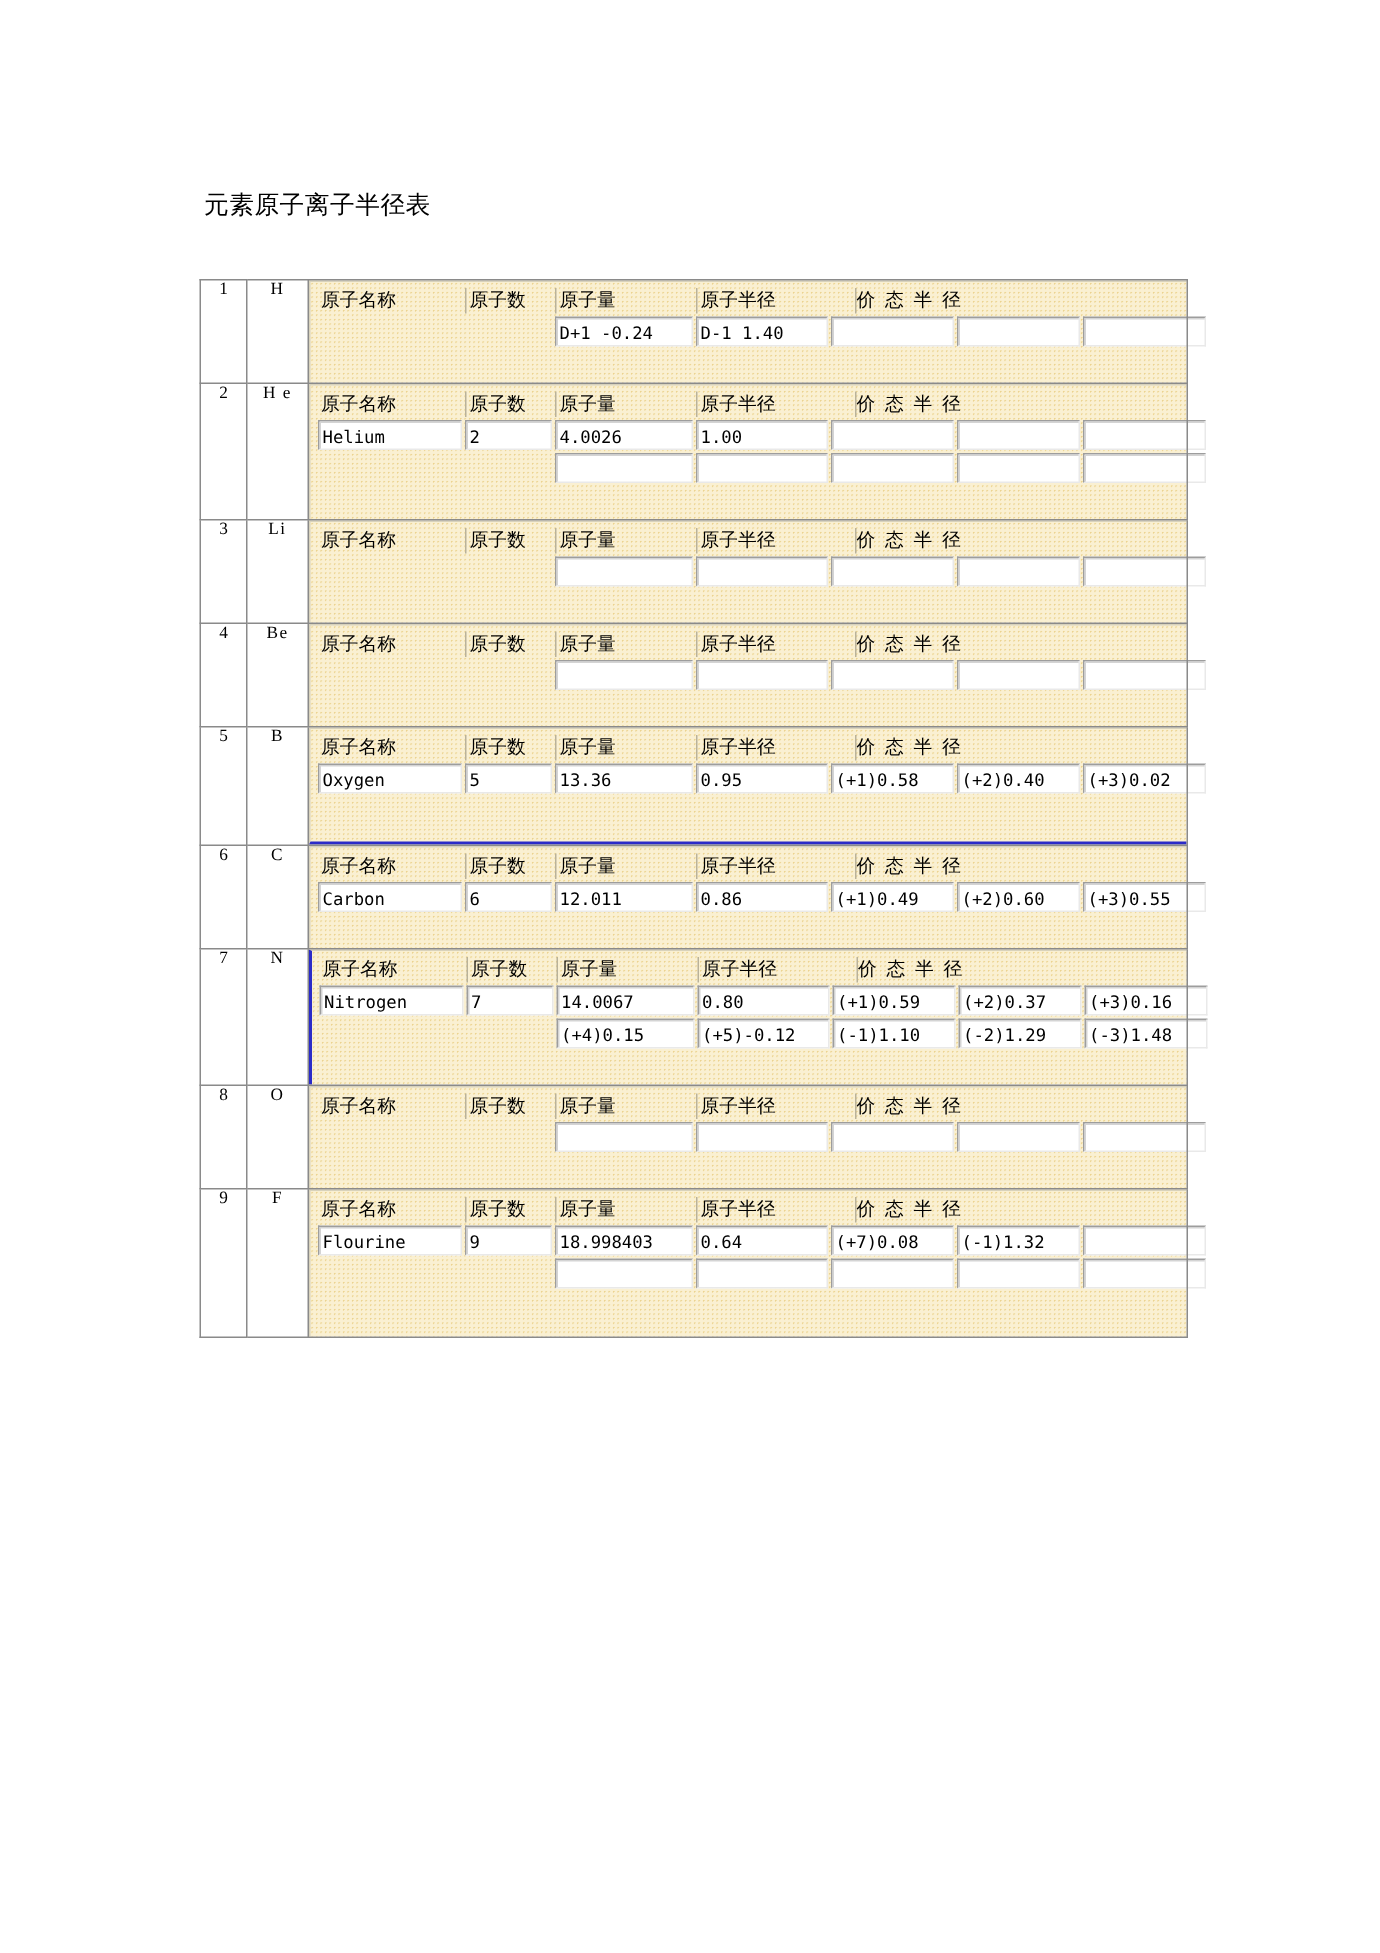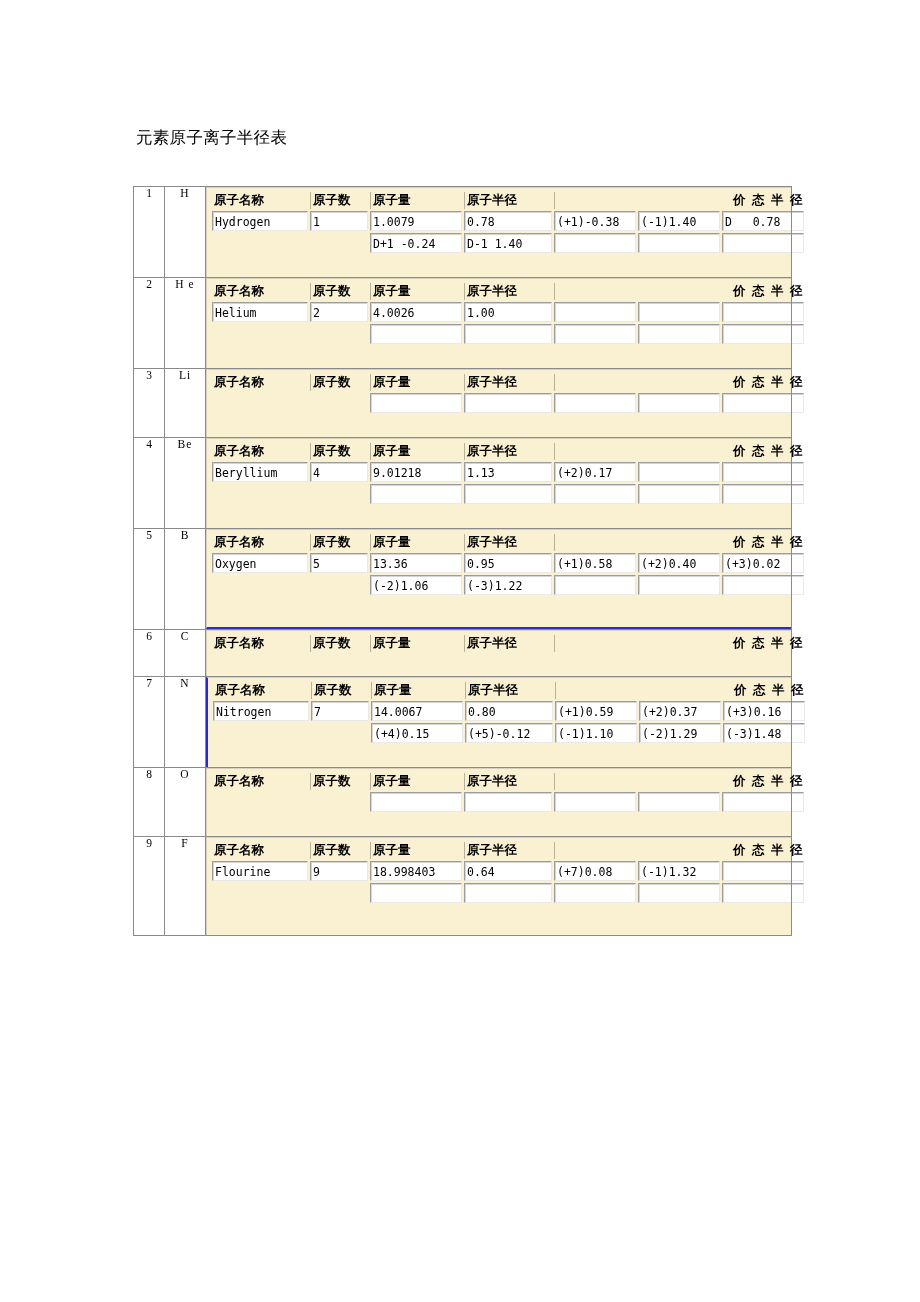--- a/index.html
+++ b/index.html
@@ -94,29 +94,29 @@
   
   .hcell {
     font-size: 12.5px;
     line-height: 17px;
     height: 17px;
     color: #000;
     white-space: nowrap;
     overflow: hidden;
     padding-left: 2px;
     box-sizing: border-box;
-    font-weight: bold;
   }
   .hcell.sep {
     border-left: 1px solid #b9b29a;
   }
   .hcell.val-head {
-    text-align: right;
+    text-align: left;
     padding-left: 0;
     letter-spacing: 1.5px;
+    margin-left: 16px;
   }
 
   
   .box {
     display: block;
     height: 20px;
     line-height: 20px;
     background: #ffffff;
     border: 1px solid;
     border-color: #9d9d9d #e9e9e9 #e9e9e9 #9d9d9d;
@@ -182,43 +182,20 @@
                     </td>
                     <td>
                       <div class="hcell sep">原子半径</div>
                     </td>
                     <td colspan="3">
                       <div class="hcell sep val-head">价 态 半 径</div>
                     </td>
                   </tr>
                   <tr>
                     <td>
-                      <div class="box">Hydrogen</div>
-                    </td>
-                    <td>
-                      <div class="box">1</div>
-                    </td>
-                    <td>
-                      <div class="box">1.0079</div>
-                    </td>
-                    <td>
-                      <div class="box">0.78</div>
-                    </td>
-                    <td>
-                      <div class="box">(+1)-0.38</div>
-                    </td>
-                    <td>
-                      <div class="box">(-1)1.40</div>
-                    </td>
-                    <td>
-                      <div class="box">D   0.78</div>
-                    </td>
-                  </tr>
-                  <tr>
-                    <td>
                       <div class="box blank-bg"></div>
                     </td>
                     <td>
                       <div class="box blank-bg"></div>
                     </td>
                     <td>
                       <div class="box">D+1 -0.24</div>
                     </td>
                     <td>
                       <div class="box">D-1 1.40</div>
@@ -411,43 +388,20 @@
                     </td>
                     <td>
                       <div class="hcell sep">原子半径</div>
                     </td>
                     <td colspan="3">
                       <div class="hcell sep val-head">价 态 半 径</div>
                     </td>
                   </tr>
                   <tr>
                     <td>
-                      <div class="box">Beryllium</div>
-                    </td>
-                    <td>
-                      <div class="box">4</div>
-                    </td>
-                    <td>
-                      <div class="box">9.01218</div>
-                    </td>
-                    <td>
-                      <div class="box">1.13</div>
-                    </td>
-                    <td>
-                      <div class="box">(+2)0.17</div>
-                    </td>
-                    <td>
-                      <div class="box empty"></div>
-                    </td>
-                    <td>
-                      <div class="box empty"></div>
-                    </td>
-                  </tr>
-                  <tr>
-                    <td>
                       <div class="box blank-bg"></div>
                     </td>
                     <td>
                       <div class="box blank-bg"></div>
                     </td>
                     <td>
                       <div class="box empty"></div>
                     </td>
                     <td>
                       <div class="box empty"></div>
@@ -516,43 +470,20 @@
                     <td>
                       <div class="box">(+1)0.58</div>
                     </td>
                     <td>
                       <div class="box">(+2)0.40</div>
                     </td>
                     <td>
                       <div class="box">(+3)0.02</div>
                     </td>
                   </tr>
-                  <tr>
-                    <td>
-                      <div class="box blank-bg"></div>
-                    </td>
-                    <td>
-                      <div class="box blank-bg"></div>
-                    </td>
-                    <td>
-                      <div class="box">(-2)1.06</div>
-                    </td>
-                    <td>
-                      <div class="box">(-3)1.22</div>
-                    </td>
-                    <td>
-                      <div class="box empty"></div>
-                    </td>
-                    <td>
-                      <div class="box empty"></div>
-                    </td>
-                    <td>
-                      <div class="box empty"></div>
-                    </td>
-                  </tr>
                 </tbody>
               </table>
             </div>
           </td>
         </tr>
         <tr>
           <td class="col-num">6</td>
           <td class="col-sym">C</td>
           <td class="col-panel">
             <div class="panel tall">
@@ -577,20 +508,43 @@
                     <td>
                       <div class="hcell sep">原子量</div>
                     </td>
                     <td>
                       <div class="hcell sep">原子半径</div>
                     </td>
                     <td colspan="3">
                       <div class="hcell sep val-head">价 态 半 径</div>
                     </td>
                   </tr>
+                  <tr>
+                    <td>
+                      <div class="box">Carbon</div>
+                    </td>
+                    <td>
+                      <div class="box">6</div>
+                    </td>
+                    <td>
+                      <div class="box">12.011</div>
+                    </td>
+                    <td>
+                      <div class="box">0.86</div>
+                    </td>
+                    <td>
+                      <div class="box">(+1)0.49</div>
+                    </td>
+                    <td>
+                      <div class="box">(+2)0.60</div>
+                    </td>
+                    <td>
+                      <div class="box">(+3)0.55</div>
+                    </td>
+                  </tr>
                 </tbody>
               </table>
             </div>
           </td>
         </tr>
         <tr>
           <td class="col-num">7</td>
           <td class="col-sym">N</td>
           <td class="col-panel">
             <div class="panel blue-left tall">

